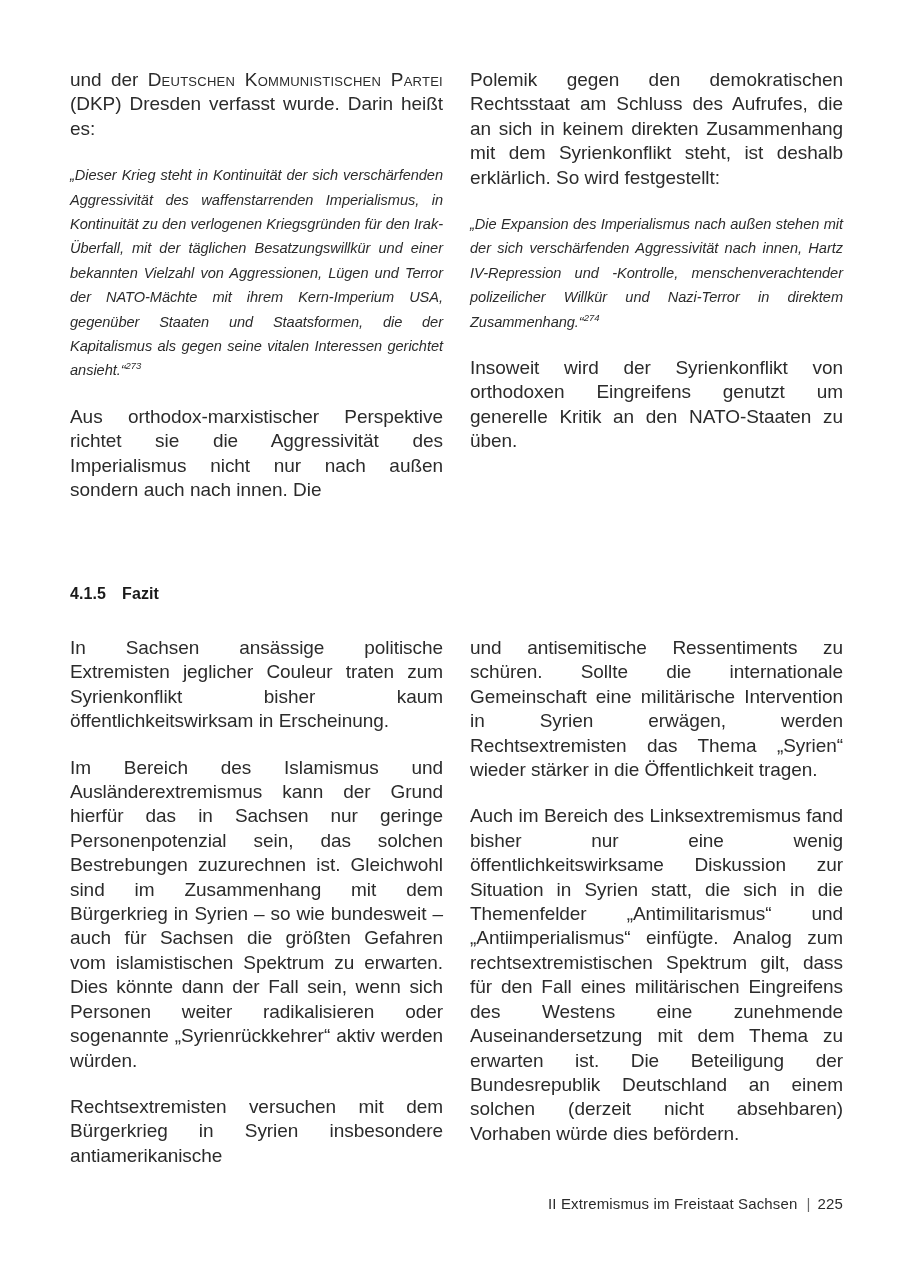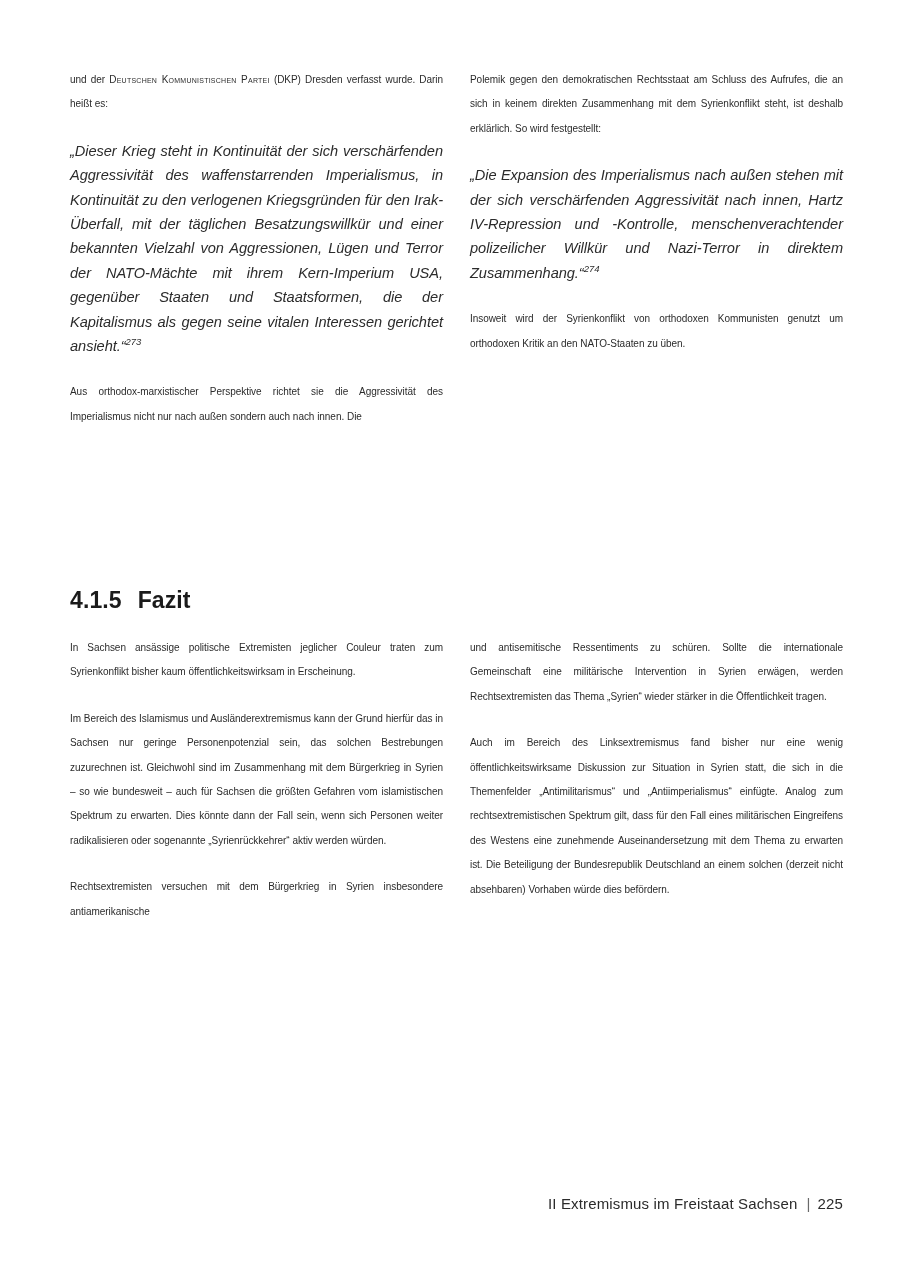--- a/index.html
+++ b/index.html
@@ -34,21 +34,21 @@
     position: absolute;
     top: 0;
     width: 373px;
   }
   .col.left  { left: 0; }
   .col.right { left: 400px; }
 
   
   .p {
     margin: 0 0 22px 0;
-    font-size: 10px;
+    font-size: 19px;
     line-height: 24.4px;
     text-align: justify;
     text-justify: inter-word;
     color: #2b2b2b;
     letter-spacing: -0.05px;
     word-spacing: 0.1px;
     hyphens: none;
   }
   .p:last-child { margin-bottom: 0; }
 
@@ -71,21 +71,21 @@
     font-style: italic;
     letter-spacing: 0;
   }
   .quote sup.fnref { font-style: italic; }
 
   
   .section-heading {
     position: absolute;
     left: 70px;
     top: 568px;
-    font-size: 23px;
+    font-size: 16px;
     line-height: 26px;
     color: #1a1a1a;
     letter-spacing: 0.1px;
     white-space: pre;
   }
   .section-heading .num { }
   .section-heading .gap { display: inline-block; width: 16px; }
 
   
   .footnotes {
@@ -145,21 +145,21 @@
     </div>
 
     <div class="col right">
 
       <p class="p">Polemik gegen den demokratischen Rechtsstaat am Schluss des Aufrufes, die an sich in keinem direkten Zusammenhang mit dem Syrienkonflikt steht, ist deshalb erklärlich. So wird festgestellt:</p>
 
       <p class="p quote">
         <span>„Die Expansion des Imperialismus nach außen stehen mit der sich verschärfenden Aggressivität nach innen, Hartz IV-Repression und -Kontrolle, menschenverachtender polizeilicher Willkür und Nazi-Terror in direktem Zusammenhang.“</span><sup class="fnref">274</sup>
       </p>
 
-      <p class="p">Insoweit wird der Syrienkonflikt von orthodoxen Kommunisten genutzt um orthodoxen Kritik an den NATO-Staaten zu üben.</p>
+      <p class="p">Insoweit wird der Syrienkonflikt von orthodoxen Eingreifens genutzt um generelle Kritik an den NATO-Staaten zu üben.</p>
 
     </div>
   </div>
 
   <h2 class="section-heading"><span class="num">4.1.5</span><span class="gap"></span><span>Fazit</span></h2>
 
   <div class="cols" style="top:636px; height:440px;">
 
     <div class="col left">
       <p class="p">In Sachsen ansässige politische Extremisten jeglicher Couleur traten zum Syrienkonflikt bisher kaum öffentlichkeitswirksam in Erscheinung.</p>

